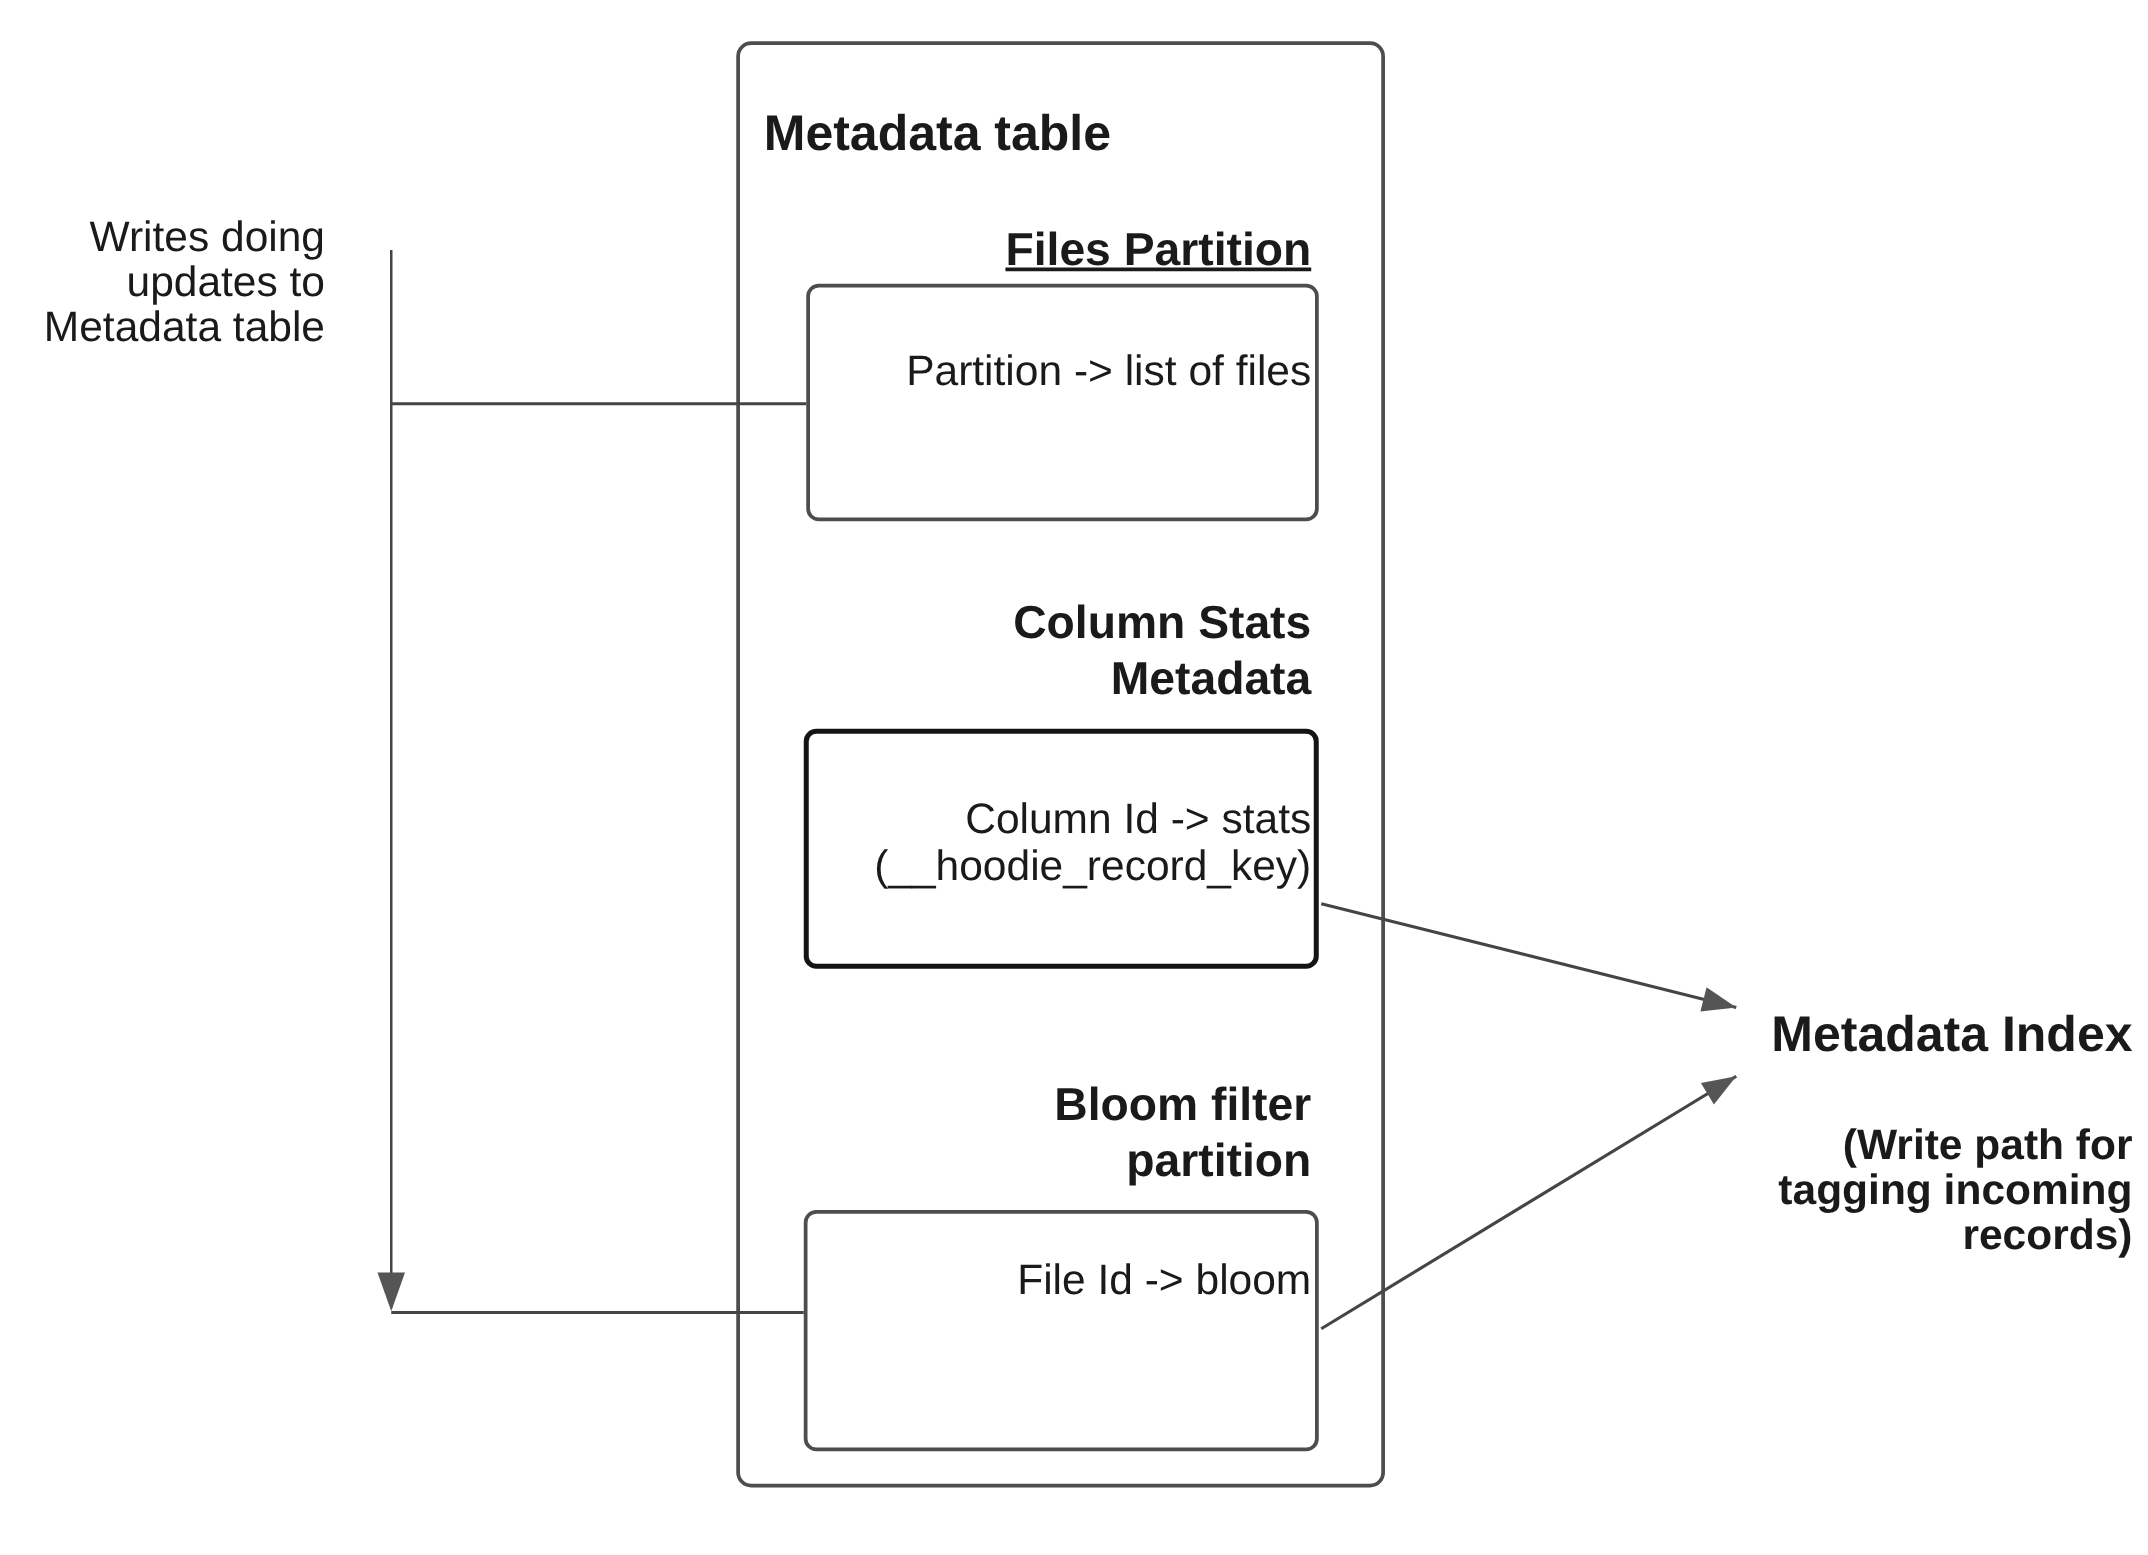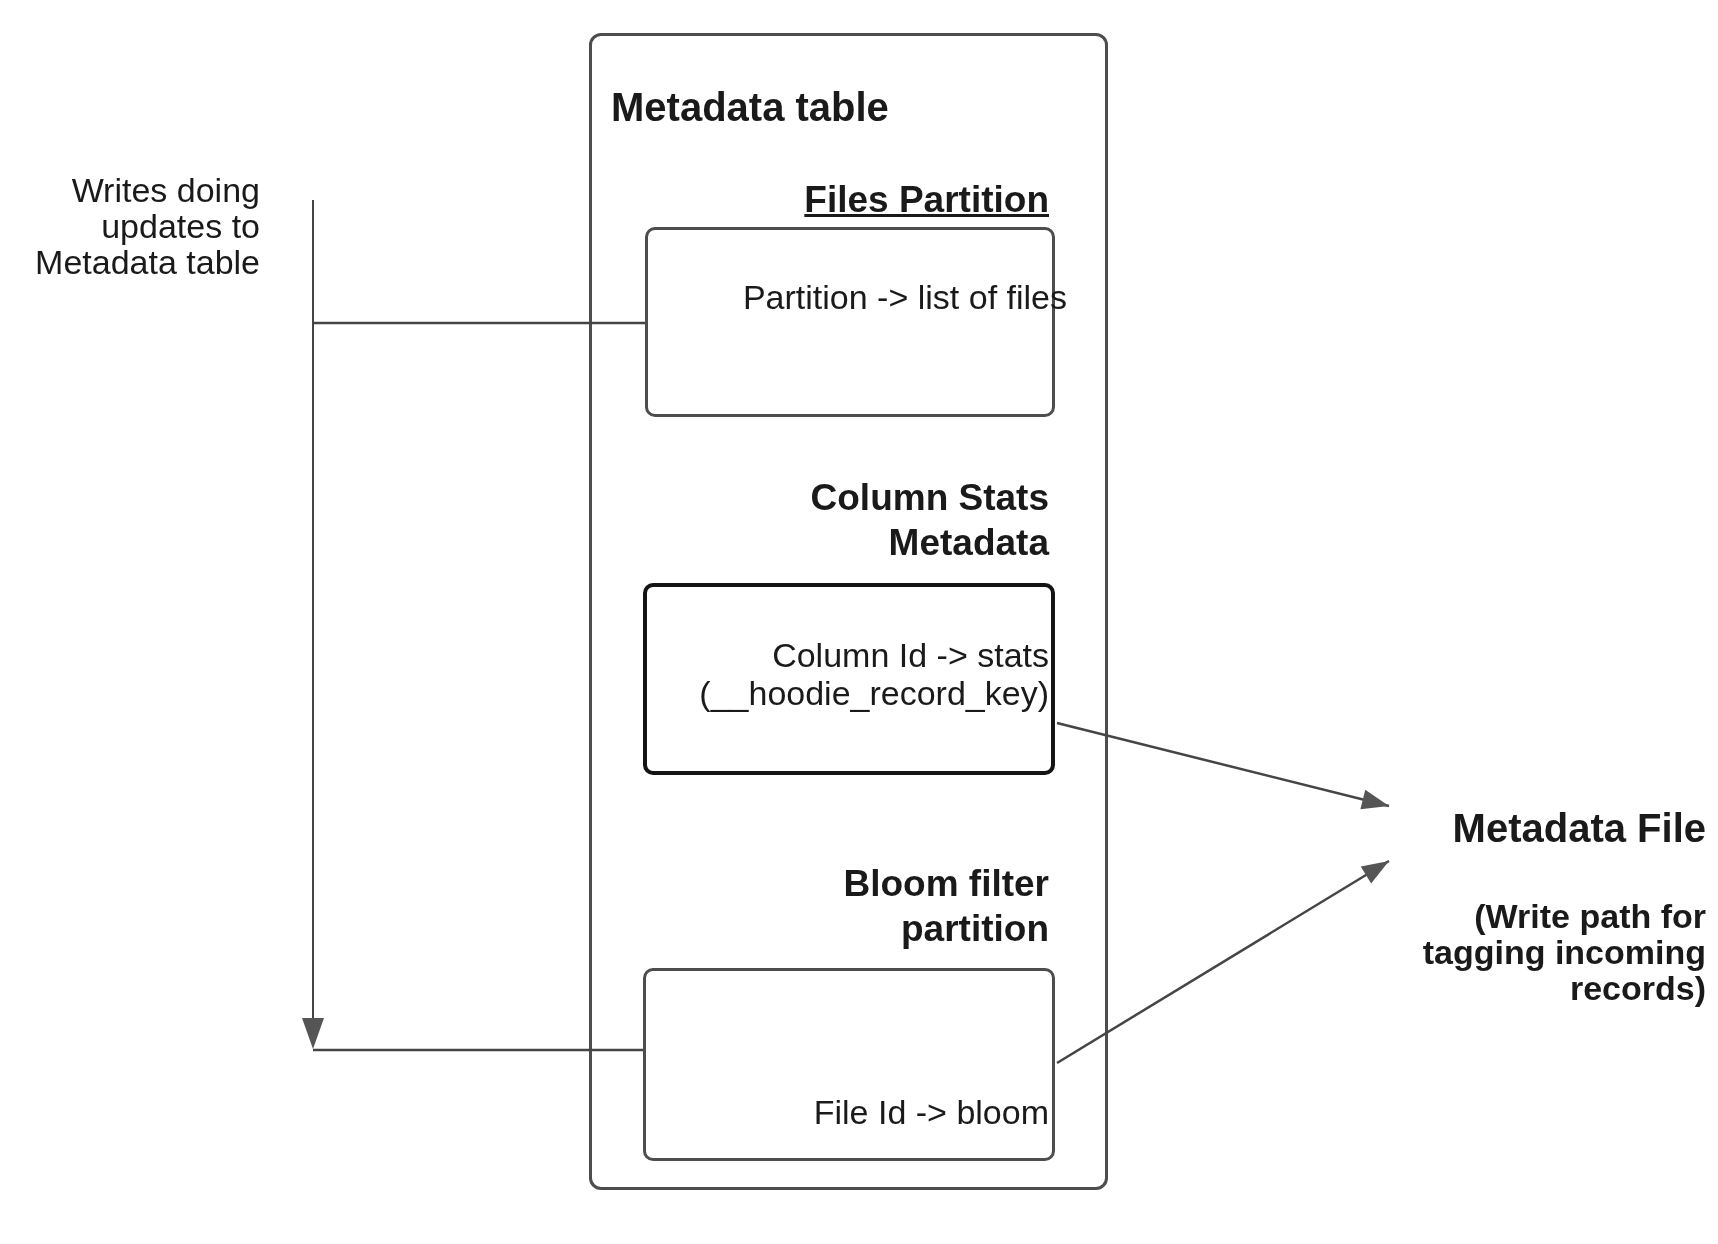--- a/index.html
+++ b/index.html
@@ -63,23 +63,23 @@
   .stats-heading { top: 475px; }
   .bloom-heading { top: 861px; }
 
   .box-text {
     left: 645px;
     width: 404px;
     font-size: 34px;
     line-height: 38px;
     z-index: 2;
   }
-  .files-text { top: 278px; padding-left: 18px; }
+  .files-text { top: 278px; }
   .stats-text { top: 636px; }
-  .bloom-text { top: 1093px; }
+  .bloom-text { top: 1005px; }
 
   .writes-note {
     left: 10px; top: 172px;
     width: 250px;
     font-size: 34px;
     line-height: 36px;
     z-index: 2;
   }
 
   .index-title {
@@ -119,21 +119,21 @@
 Metadata</div>
   <div class="abs inner-box stats-box"></div>
   <div class="abs box-text stats-text center multiline">Column Id  -&gt; stats
 (__hoodie_record_key)</div>
 
   <div class="abs section-heading bloom-heading center multiline">Bloom filter
 partition</div>
   <div class="abs inner-box bloom-box"></div>
   <div class="abs box-text bloom-text center multiline">File Id -&gt; bloom</div>
 
-  <div class="abs index-title center">Metadata File</div>
+  <div class="abs index-title center">Metadata Index</div>
   <div class="abs index-subtitle center multiline">(Write path for
 tagging incoming
 records)</div>
 
   <svg class="overlay" viewBox="0 0 1718 1244" xmlns="http://www.w3.org/2000/svg">
     <defs>
       <marker id="arrowhead" markerUnits="userSpaceOnUse" markerWidth="32" markerHeight="24" refX="29" refY="12" orient="auto">
         <path d="M2,2 L29,12 L2,22 z" fill="#555555" stroke="none"></path>
       </marker>
     </defs>

